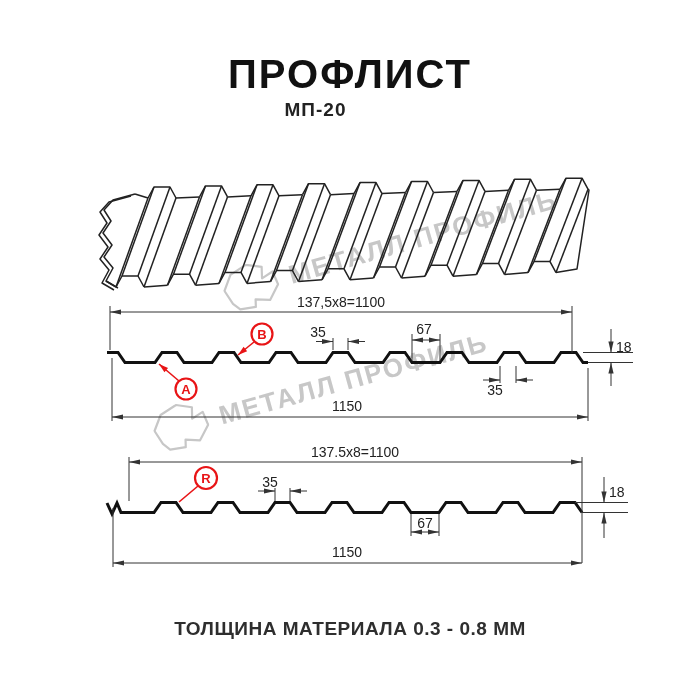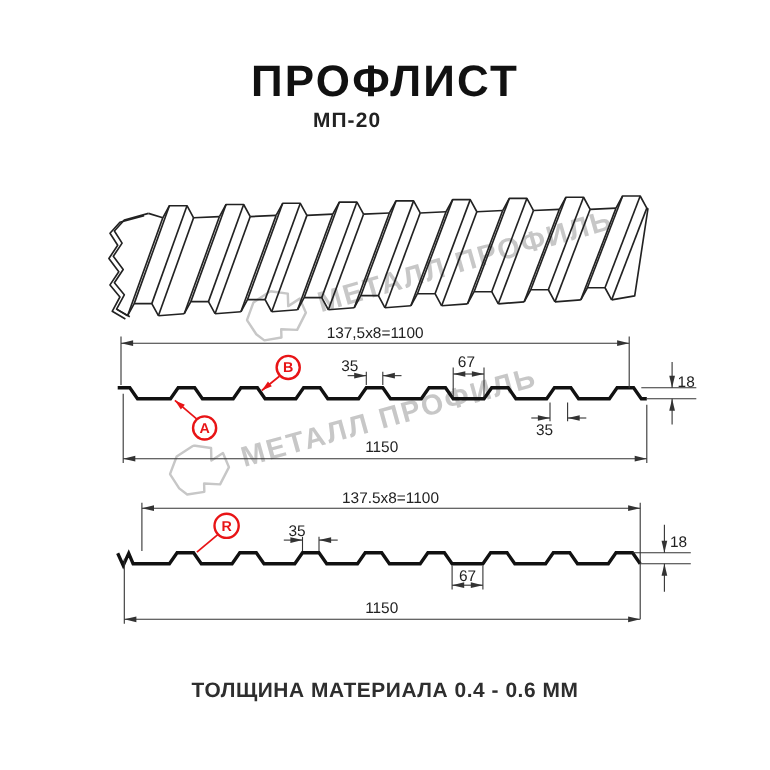--- a/index.html
+++ b/index.html
@@ -198,14 +198,14 @@
     <text class="dim" x="609" y="497" text-anchor="start">18</text>
     <text class="dim" x="347" y="557" text-anchor="middle">1150</text>
 
     <g>
       <circle cx="206" cy="478" r="11" fill="none" stroke="#e81416" stroke-width="2.2"></circle>
       <text class="red-letter" x="206" y="482.5" text-anchor="middle">R</text>
       <line x1="198" y1="486" x2="179" y2="502" stroke="#e81416" stroke-width="1.6"></line>
     </g>
   </svg>
 
-  <div class="footer">ТОЛЩИНА МАТЕРИАЛА 0.4 - 0.6 ММ</div>
+  <div class="footer">ТОЛЩИНА МАТЕРИАЛА 0.3 - 0.8 ММ</div>
 </div>
 
 </body></html>

